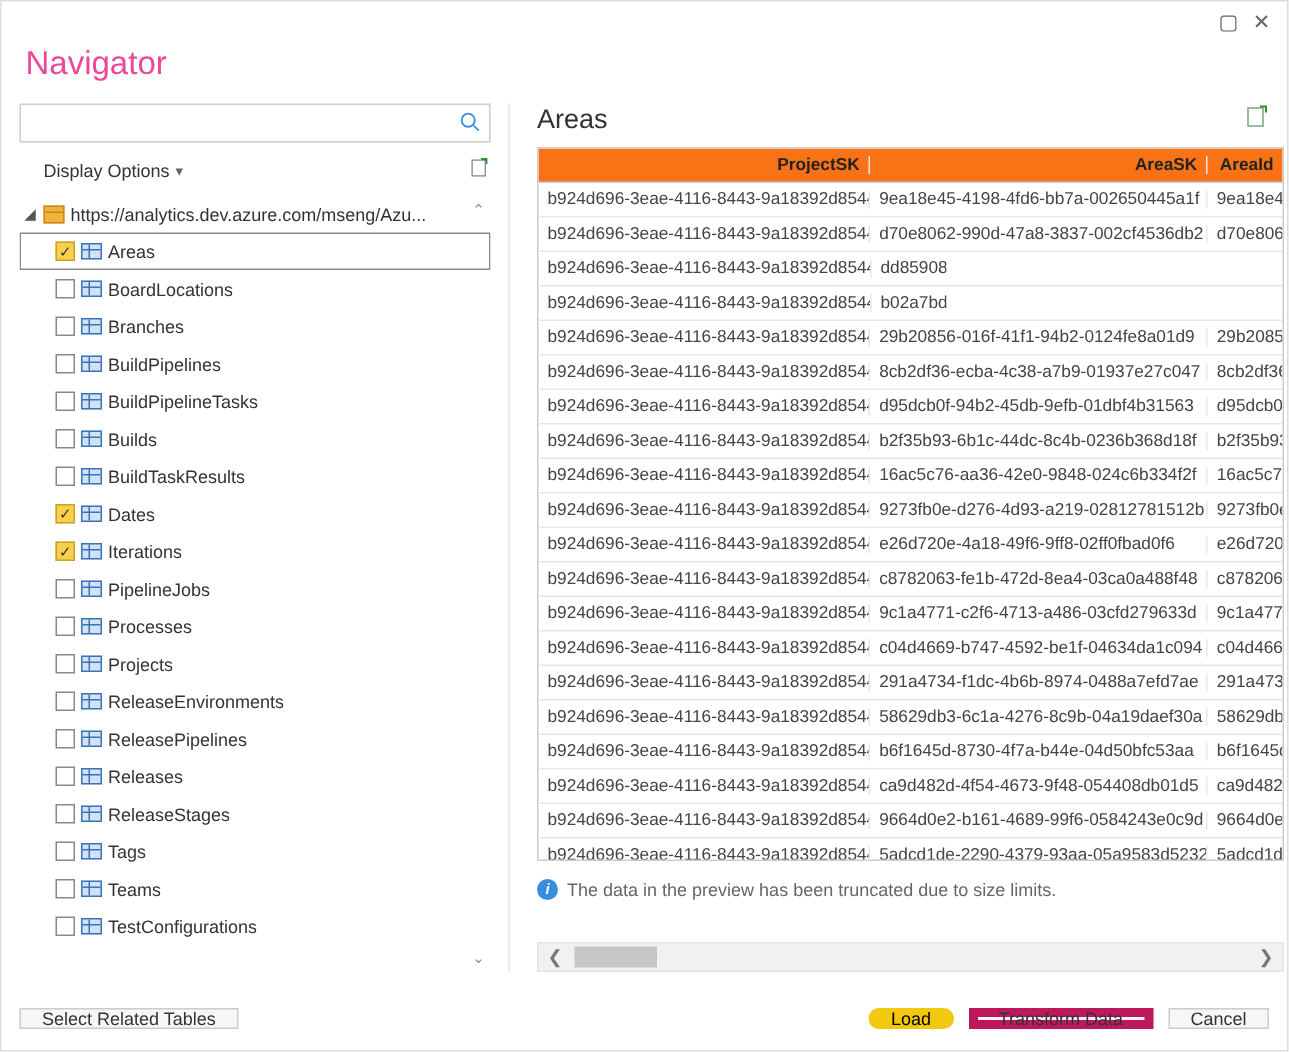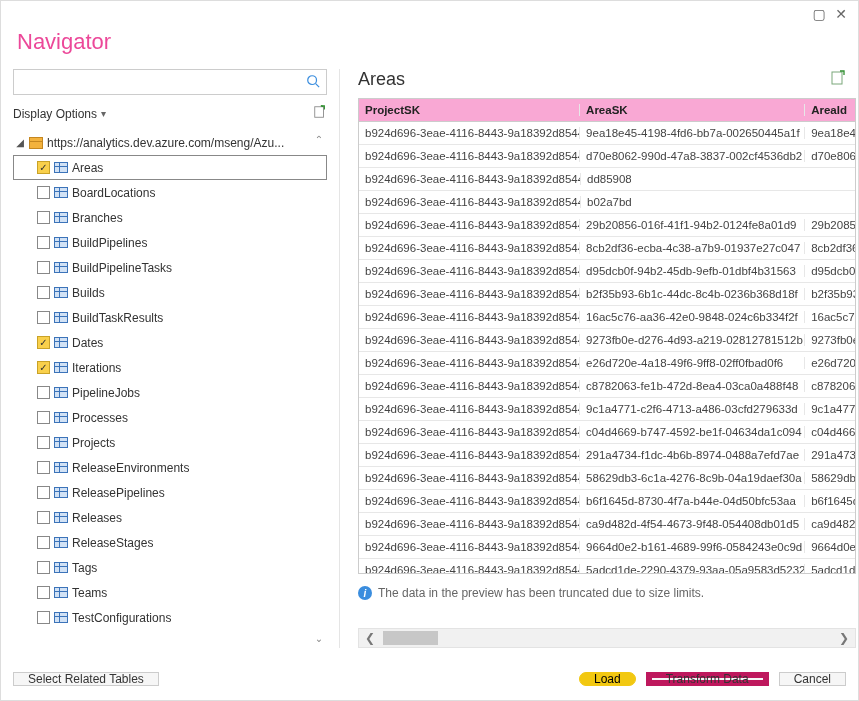--- a/index.html
+++ b/index.html
@@ -71,20 +71,21 @@
     display: flex;
     align-items: center;
     justify-content: space-between;
     margin-bottom: 8px;
     font-size: 12px;
     color: #333;
   }
   .display-opts .left {
     display: flex; align-items:center; gap:4px;
     cursor: pointer;
+    margin-left: 16px;
   }
   .display-opts .caret { font-size:10px; color:#666; }
   .display-opts .refresh {
     color:#666; cursor:pointer;
   }
   .tree {
     flex: 1;
     overflow: hidden;
     position: relative;
   }
@@ -147,21 +148,21 @@
     margin-bottom:8px;
   }
   .preview-title { font-size:18px; color:#333; }
   .preview-action { color:#7a7a7a; cursor:pointer;}
   .grid {
     border:1px solid #ccc;
     overflow:hidden;
     width: 498px;
   }
   .grid-row { display:flex; height:23px; align-items:center; border-bottom:1px solid #e7e7e7;}
-  .grid-header { background:#f9a8d4; font-weight:400; border-bottom:1px solid #ccc;}
+  .grid-header { background:#f97316; font-weight:400; border-bottom:1px solid #ccc;text-align:right;}
   .cell { padding:0 6px; border-right:1px solid #e7e7e7; overflow:hidden; white-space:nowrap; font-size:11.5px; color:#444;}
   .c0 { width:222px;}
   .c1 { width:226px;}
   .c2 { width:50px; border-right:none;}
   .grid-header .cell { font-weight:600; color:#222;}
   .trunc-note {
     display:flex; align-items:center; gap:6px;
     color:#666; font-size:12px;
     margin-top: 12px;
   }

